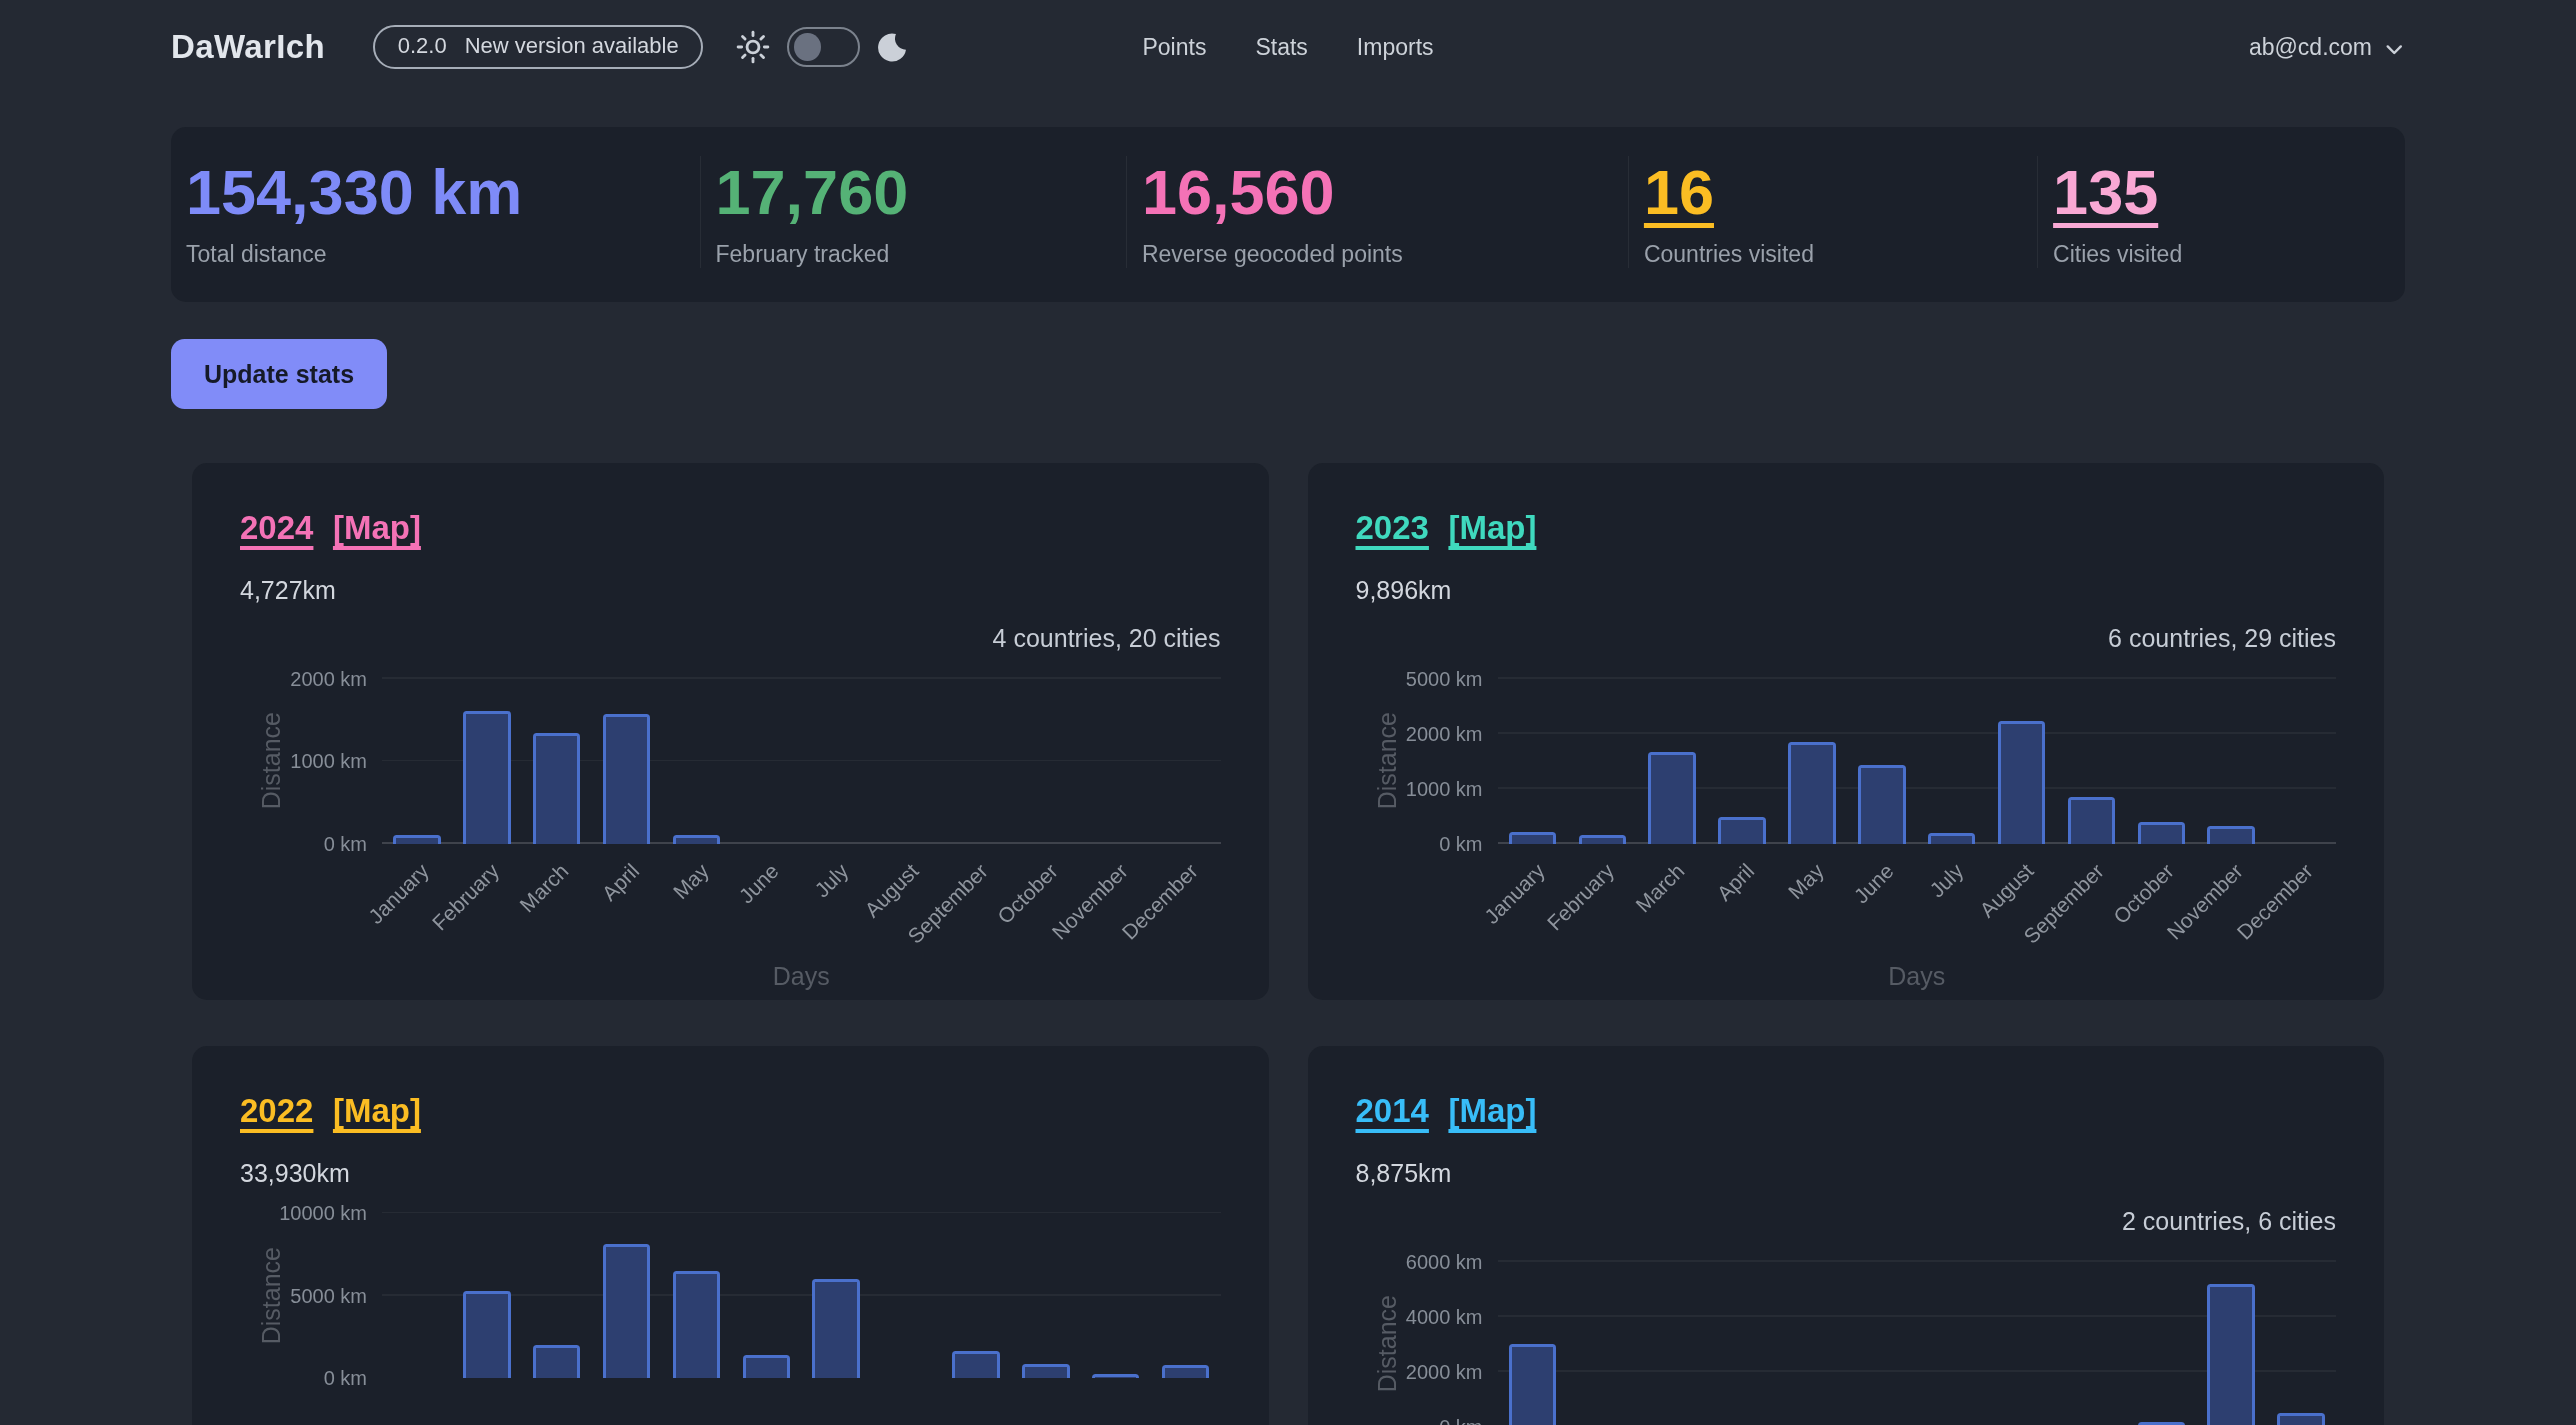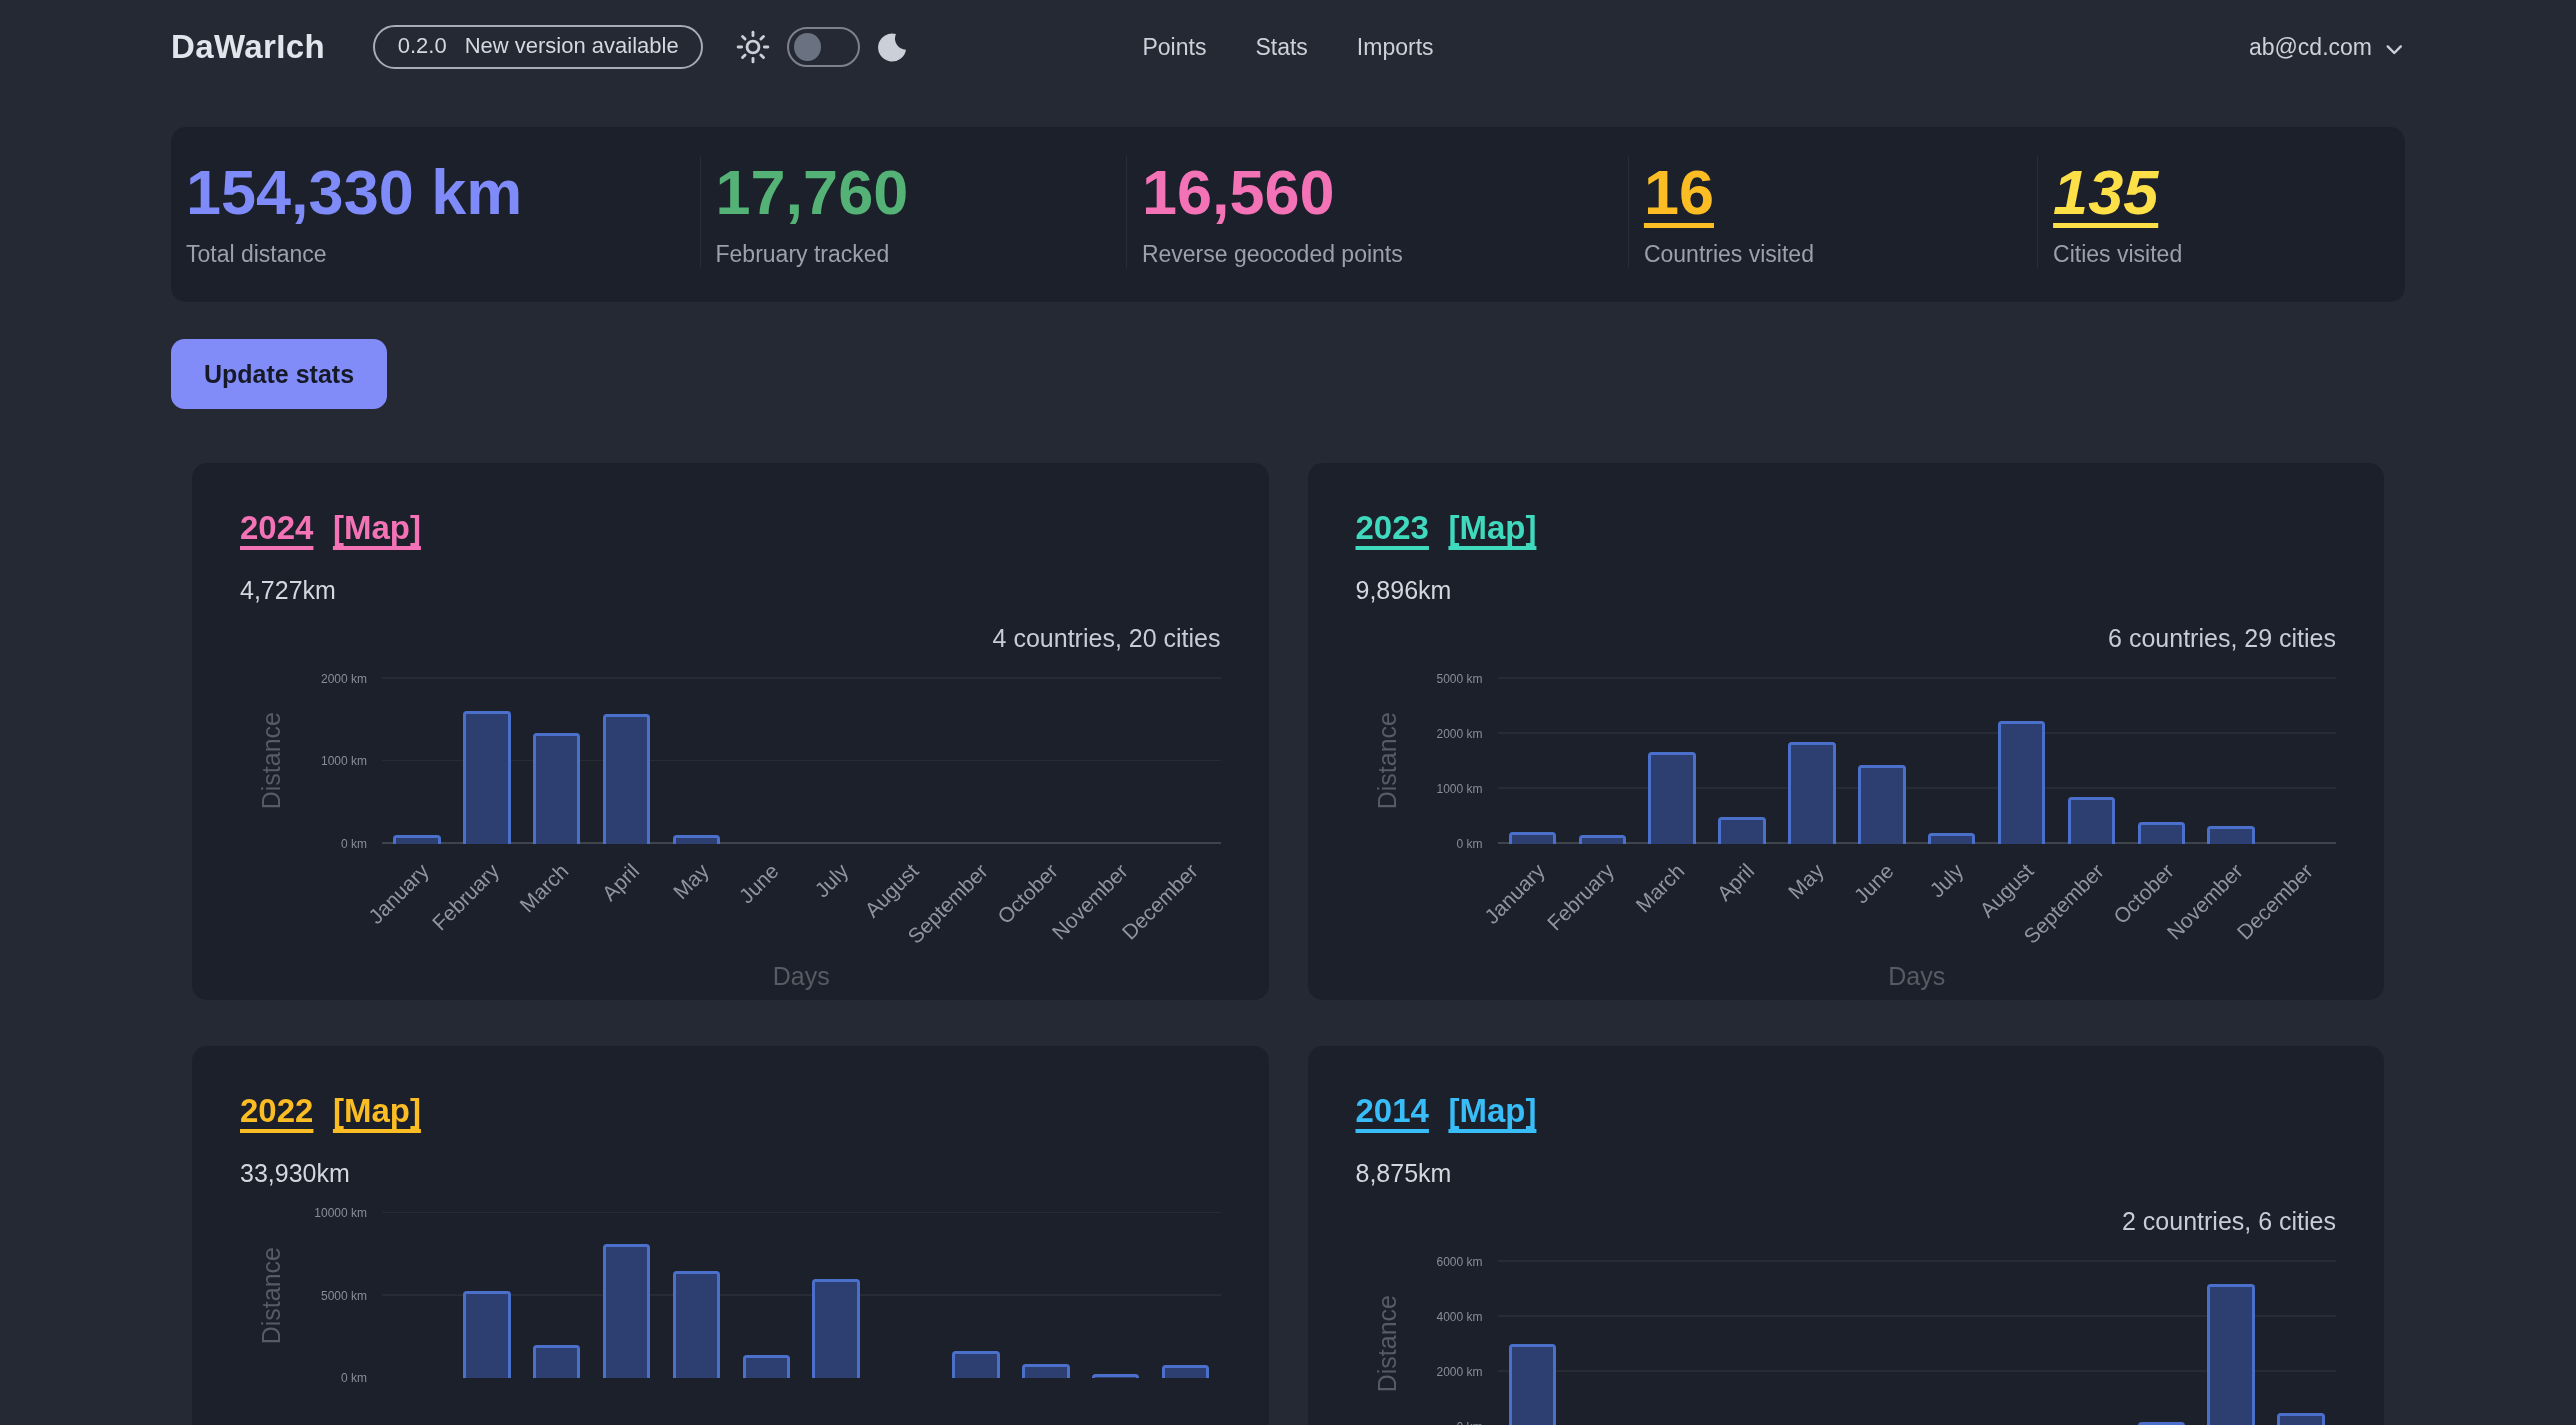--- a/index.html
+++ b/index.html
@@ -98,21 +98,21 @@
   .card-distance { margin-top: 28.5px; font-size: 25px; color: #d3d7de; }
   .card-summary  { margin-top: 19.5px; font-size: 25px; color: #c7cdd6; text-align: right; }
 
   
   .chart-area { position: relative; margin-left: 142px; margin-top: 25.5px; height: 165px; }
   .gridline { position: absolute; left: 0; right: 0; height: 1.5px; background: rgba(255,255,255,0.05); }
   .gridline.baseline { background: rgba(255,255,255,0.16); }
   .y-tick {
     position: absolute; right: 100%; margin-right: 15px;
     transform: translateY(50%);
-    font-size: 12px; color: #878e98; white-space: nowrap;
+    font-size: 20px; color: #878e98; white-space: nowrap;
   }
   .ylabel-wrap { position: absolute; right: 100%; margin-right: 96px; top: 0; height: 100%; display: flex; align-items: center; }
   .ylabel-wrap span { writing-mode: vertical-rl; transform: rotate(180deg); font-size: 25px; color: #565b64; }
   .bars { position: absolute; inset: 0; display: flex; align-items: flex-end; }
   .bar-slot { flex: 1; height: 100%; display: flex; justify-content: center; align-items: flex-end; }
   .bar {
     width: 68%;
     background: #2d3f70;
     border: 3px solid #4a70cc; border-bottom: none;
     border-radius: 3.7px 3.7px 0 0;
@@ -190,21 +190,21 @@
     <a class="stat-value" style="color: rgb(244, 114, 182);">16,560</a>
     <div class="stat-label">Reverse geocoded points</div>
   </div>
 
   <div class="stat-cell">
     <a class="stat-value underlined" style="color: rgb(251, 189, 35);">16</a>
     <div class="stat-label">Countries visited</div>
   </div>
 
   <div class="stat-cell">
-    <a class="stat-value underlined" style="color: #fde047; font-style: italic;">135</a>
+    <a class="stat-value underlined" style="color: #f9a8d4;">135</a>
     <div class="stat-label">Cities visited</div>
   </div>
 </section>
 
 <div class="update-btn-row">
   <button class="update-btn">Update stats</button>
 </div>
 
 <main class="cards" id="cards-grid">
   <section class="card">

